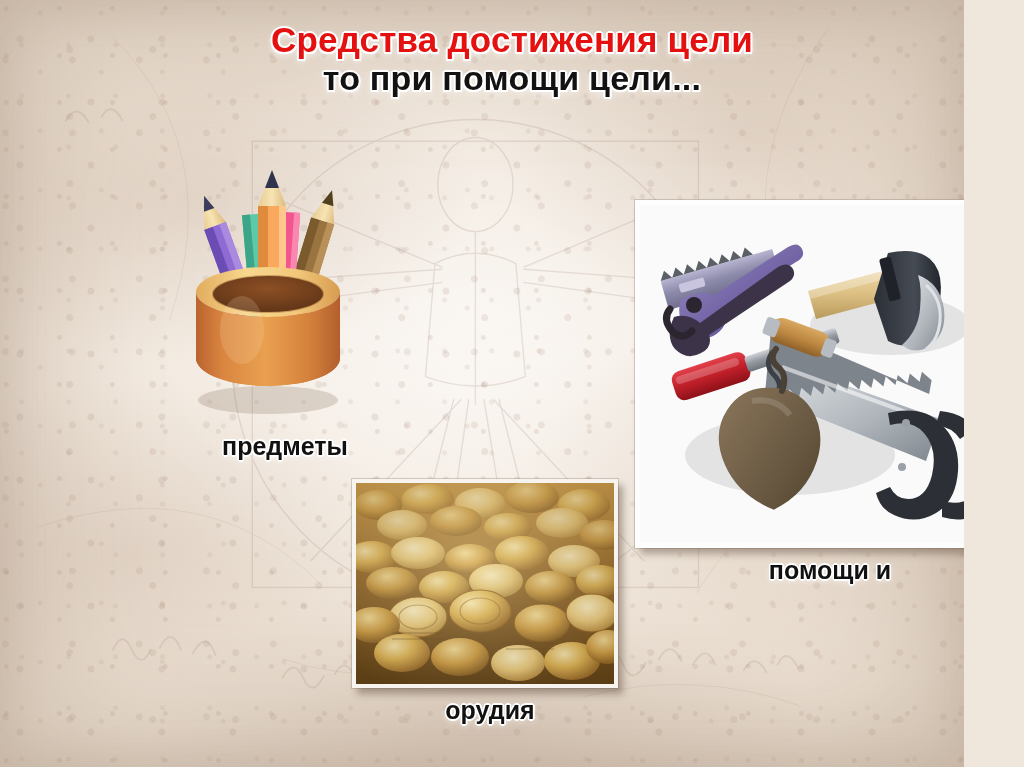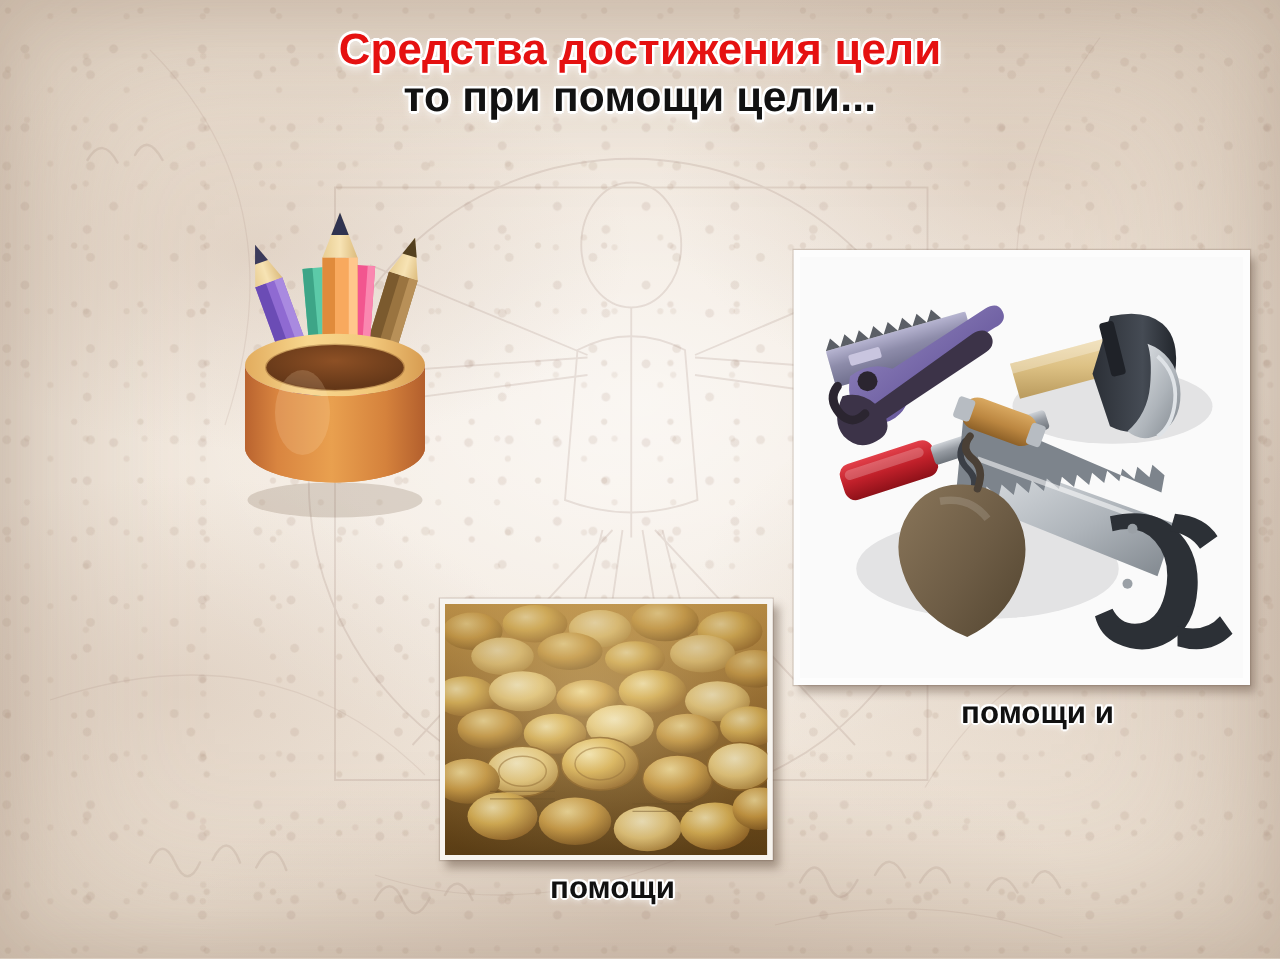--- a/index.html
+++ b/index.html
@@ -2,24 +2,25 @@
 <html><head>
 <meta charset="utf-8">
 <style>
   html,body{margin:0;padding:0;}
   body{
     width:1024px;height:767px;overflow:hidden;
     font-family:"Liberation Sans", sans-serif;
     background:#efe6dc;
   }
   #slide{
-    position:relative;width:1024px;height:767px;overflow:hidden;
+    position:relative;width:928px;height:767px;overflow:hidden;
     background:
       radial-gradient(ellipse 60% 55% at 50% 42%, rgba(255,255,255,.55) 0%, rgba(255,255,255,0) 70%),
       radial-gradient(ellipse 120% 90% at 48% 50%, #f6efe7 0%, #ece0d2 55%, #ded0be 100%);
+    padding-left: 36px;
   }
   
   .grain{position:absolute;inset:0;pointer-events:none;}
   .grain.g1{
     background-image:
       radial-gradient(circle at 12% 18%, rgba(170,140,120,.20) 0 2px, transparent 3px),
       radial-gradient(circle at 28% 62%, rgba(160,130,115,.18) 0 3px, transparent 4px),
       radial-gradient(circle at 66% 22%, rgba(175,145,125,.16) 0 2px, transparent 3px),
       radial-gradient(circle at 84% 74%, rgba(165,135,118,.18) 0 3px, transparent 4px),
       radial-gradient(circle at 46% 88%, rgba(170,140,120,.15) 0 2px, transparent 3px),
@@ -223,20 +224,21 @@
       <path d="M24 130 L24 196 a72 28 0 0 0 144 0 L168 130 a72 25 0 0 1 -144 0 z" fill="url(#cupBody)"></path>
 
       <ellipse cx="96" cy="196" rx="72" ry="28" fill="url(#cupBody)"></ellipse>
 
       <ellipse cx="70" cy="168" rx="22" ry="34" fill="rgba(255,230,190,.18)"></ellipse>
 
       <ellipse cx="96" cy="132" rx="55" ry="18" fill="none" stroke="rgba(120,70,30,.35)" stroke-width="2"></ellipse>
     </svg>
   </div>
 
+  <div class="caption" id="caption-objects">предметы</div>
 
   <div class="photo" id="money-photo">
     <svg viewBox="0 0 258 201" width="258" height="201" preserveAspectRatio="none">
       <defs>
         <radialGradient id="coinA" cx="36%" cy="32%" r="72%">
           <stop offset="0%" stop-color="#fdf0bd"></stop>
           <stop offset="48%" stop-color="#e0b858"></stop>
           <stop offset="100%" stop-color="#96682a"></stop>
         </radialGradient>
         <radialGradient id="coinB" cx="40%" cy="30%" r="75%">
@@ -304,21 +306,21 @@
 
       <rect width="258" height="201" fill="url(#bgCoins)" opacity="0"></rect>
       <radialGradient id="glowC" cx="45%" cy="40%" r="70%">
         <stop offset="0%" stop-color="#fff3c0" stop-opacity=".30"></stop>
         <stop offset="100%" stop-color="#6b4818" stop-opacity=".22"></stop>
       </radialGradient>
       <rect width="258" height="201" fill="url(#glowC)"></rect>
     </svg>
   </div>
 
-  <div class="caption" id="caption-money">помощи</div>
+  <div class="caption" id="caption-money">орудия</div>
 
   <div class="photo" id="tools-photo">
     <svg viewBox="0 0 355 338" width="355" height="338" preserveAspectRatio="none">
       <defs>
         <linearGradient id="steelG" x1="0" y1="0" x2="0" y2="1">
           <stop offset="0%" stop-color="#cfd3d8"></stop>
           <stop offset="45%" stop-color="#969ba2"></stop>
           <stop offset="100%" stop-color="#6e747b"></stop>
         </linearGradient>
         <linearGradient id="bladeG" x1="0" y1="0" x2="1" y2="1">

